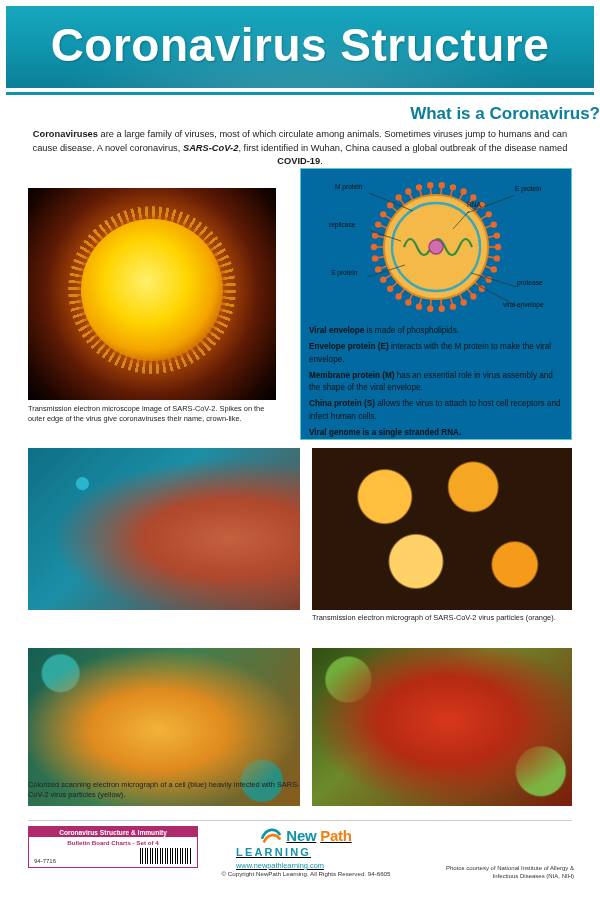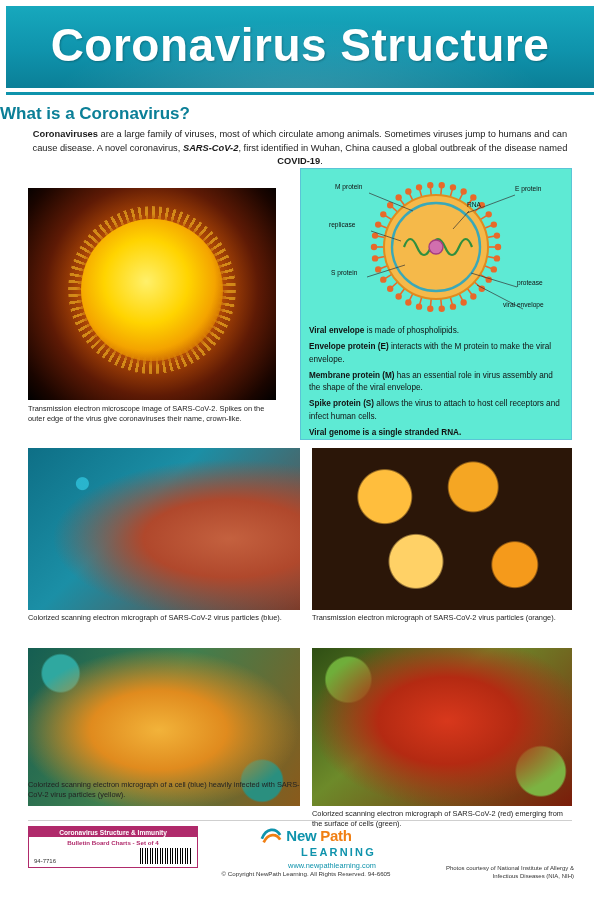--- a/index.html
+++ b/index.html
@@ -31,21 +31,21 @@
     color: #ffffff;
     letter-spacing: 0.5px;
     text-shadow: 1px 1px 2px rgba(0,0,0,0.25);
   }
   .teal-line {
     position:absolute; left:6px; width:588px; height:3px; background:#0f93ac;
   }
   
   .section-heading {
     position: absolute; top: 104px; left: 0; width: 600px;
-    text-align: left;
+    text-align: right;
     font-size: 17px; font-weight: bold;
     color: #0b7f97;
   }
   
   .intro {
     position: absolute; top: 128px; left: 28px; width: 544px;
     font-size: 9.3px; line-height: 13.5px;
     color: #1a1a1a; text-align: center;
   }
   .intro b { font-weight: bold; }
@@ -66,21 +66,21 @@
   #img-em-sars .spikes {
     position:absolute; left:50%; top:48%; width:168px; height:168px;
     margin-left:-84px; margin-top:-84px; border-radius:50%;
     background: repeating-conic-gradient(from 0deg, rgba(255,200,40,0.55) 0deg 2deg, rgba(0,0,0,0) 2deg 5deg);
     -webkit-mask-image: radial-gradient(circle, rgba(0,0,0,0) 56%, #000 64%, #000 86%, rgba(0,0,0,0) 96%);
             mask-image: radial-gradient(circle, rgba(0,0,0,0) 56%, #000 64%, #000 86%, rgba(0,0,0,0) 96%);
   }
   
   #diagram-box {
     left: 300px; top: 168px; width: 272px; height: 272px;
-    background: #5eead4; border: 1px solid #5bc4d6;
+    background: #0369a1; border: 1px solid #5bc4d6;
   }
   #diagram-svg { position:absolute; left:0; top:0; }
   .diagram-text {
     position: absolute; left: 8px; top: 156px; width: 256px;
     font-size: 8.2px; line-height: 12.3px; color: #111;
   }
   .diagram-text p { margin-bottom: 4px; }
   .diagram-text b { font-weight: bold; }
   
   #img-blue {
@@ -131,21 +131,21 @@
   #footer-badge .badge-sub {
     color:#b02a6b; font-size:6.2px; font-weight:bold; text-align:center; padding-top:2px;
   }
   #footer-badge .badge-sku {
     position:absolute; left:5px; bottom:3px; font-size:6px; color:#333;
   }
   .barcode {
     position:absolute; right:5px; bottom:3px; width:52px; height:16px;
     background: repeating-linear-gradient(90deg,#000 0 1px, #fff 1px 2px, #000 2px 3px, #fff 3px 5px);
   }
-  #footer-logo { position:absolute; left:236px; top:824px; width:140px; text-align:right; }
+  #footer-logo { position:absolute; left:236px; top:824px; width:140px; text-align:left;text-decoration:underline; }
   .logo-row { display:flex; align-items:center; justify-content:center; gap:4px; }
   .logo-mark { width:22px; height:22px; }
   .logo-new { font-size:15px; font-weight:bold; color:#0f93ac; letter-spacing:-0.3px; }
   .logo-path { font-size:15px; font-weight:bold; color:#f07f13; letter-spacing:-0.3px; }
   .logo-learning { font-size:11px; font-weight:bold; color:#0f93ac; letter-spacing:2.2px; }
   .logo-url { font-size:7.4px; color:#0f93ac; margin-top:3px; }
   .copyright { position:absolute; left:196px; top:870px; width:220px; text-align:center; font-size:6.2px; color:#333; }
   .credit { position:absolute; right:26px; top:864px; width:150px; text-align:right; font-size:6px; line-height:8px; color:#333; }
 </style>
 </head>
@@ -266,36 +266,34 @@
     <div style="position:absolute; left:166px; top:32px; font-size:6.6px; color:#111;">RNA</div>
     <div style="position:absolute; left:28px; top:52px; font-size:6.6px; color:#111;">replicase</div>
     <div style="position:absolute; left:30px; top:100px; font-size:6.6px; color:#111;">S protein</div>
     <div style="position:absolute; left:216px; top:110px; font-size:6.6px; color:#111;">protease</div>
     <div style="position:absolute; left:202px; top:132px; font-size:6.6px; color:#111;">viral envelope</div>
 
     <div class="diagram-text">
       <p><b>Viral envelope</b><span> is made of phospholipids.</span></p>
       <p><b>Envelope protein (E)</b><span> interacts with the M protein to make the viral envelope.</span></p>
       <p><b>Membrane protein (M)</b><span> has an essential role in virus assembly and the shape of the viral envelope.</span></p>
-      <p><b>Spike protein (S)</b><span> allows the virus to attach to host cell receptors and infect human cells.</span></p>
+      <p><b>China protein (S)</b><span> allows the virus to attach to host cell receptors and infect human cells.</span></p>
       <p><b>Viral genome</b><b> is a single stranded RNA.</b></p>
     </div>
   </div>
 
   <div class="panel" id="img-blue"></div>
-  <div class="caption" style="position:absolute; left:28px; top:613px; width:272px; font-size:7.4px; line-height:9.6px; color:#222;">Colorized scanning electron micrograph of SARS-CoV-2 virus particles (blue).</div>
 
   <div class="panel" id="img-orange"></div>
   <div class="caption" style="position:absolute; left:312px; top:613px; width:260px; font-size:7.4px; line-height:9.6px; color:#222;">Transmission electron micrograph of SARS-CoV-2 virus particles (orange).</div>
 
   <div class="panel" id="img-yellow-blue"></div>
   <div class="caption" style="position:absolute; left:28px; top:780px; width:272px; font-size:7.4px; line-height:9.6px; color:#222;">Colorized scanning electron micrograph of a cell (blue) heavily infected with SARS-CoV-2 virus particles (yellow).</div>
 
   <div class="panel" id="img-red-green"></div>
-  <div class="caption" style="position:absolute; left:312px; top:809px; width:260px; font-size:7.4px; line-height:9.6px; color:#222;">Colorized scanning electron micrograph of SARS-CoV-2 (red) emerging from the surface of cells (green).</div>
 
   <div class="footer-rule"></div>
 
   <div id="footer-badge">
     <div class="badge-top">Coronavirus Structure &amp; Immunity</div>
     <div class="badge-sub">Bulletin Board Charts - Set of 4</div>
     <div class="badge-sku">94-7716</div>
     <div class="barcode"></div>
   </div>
 

